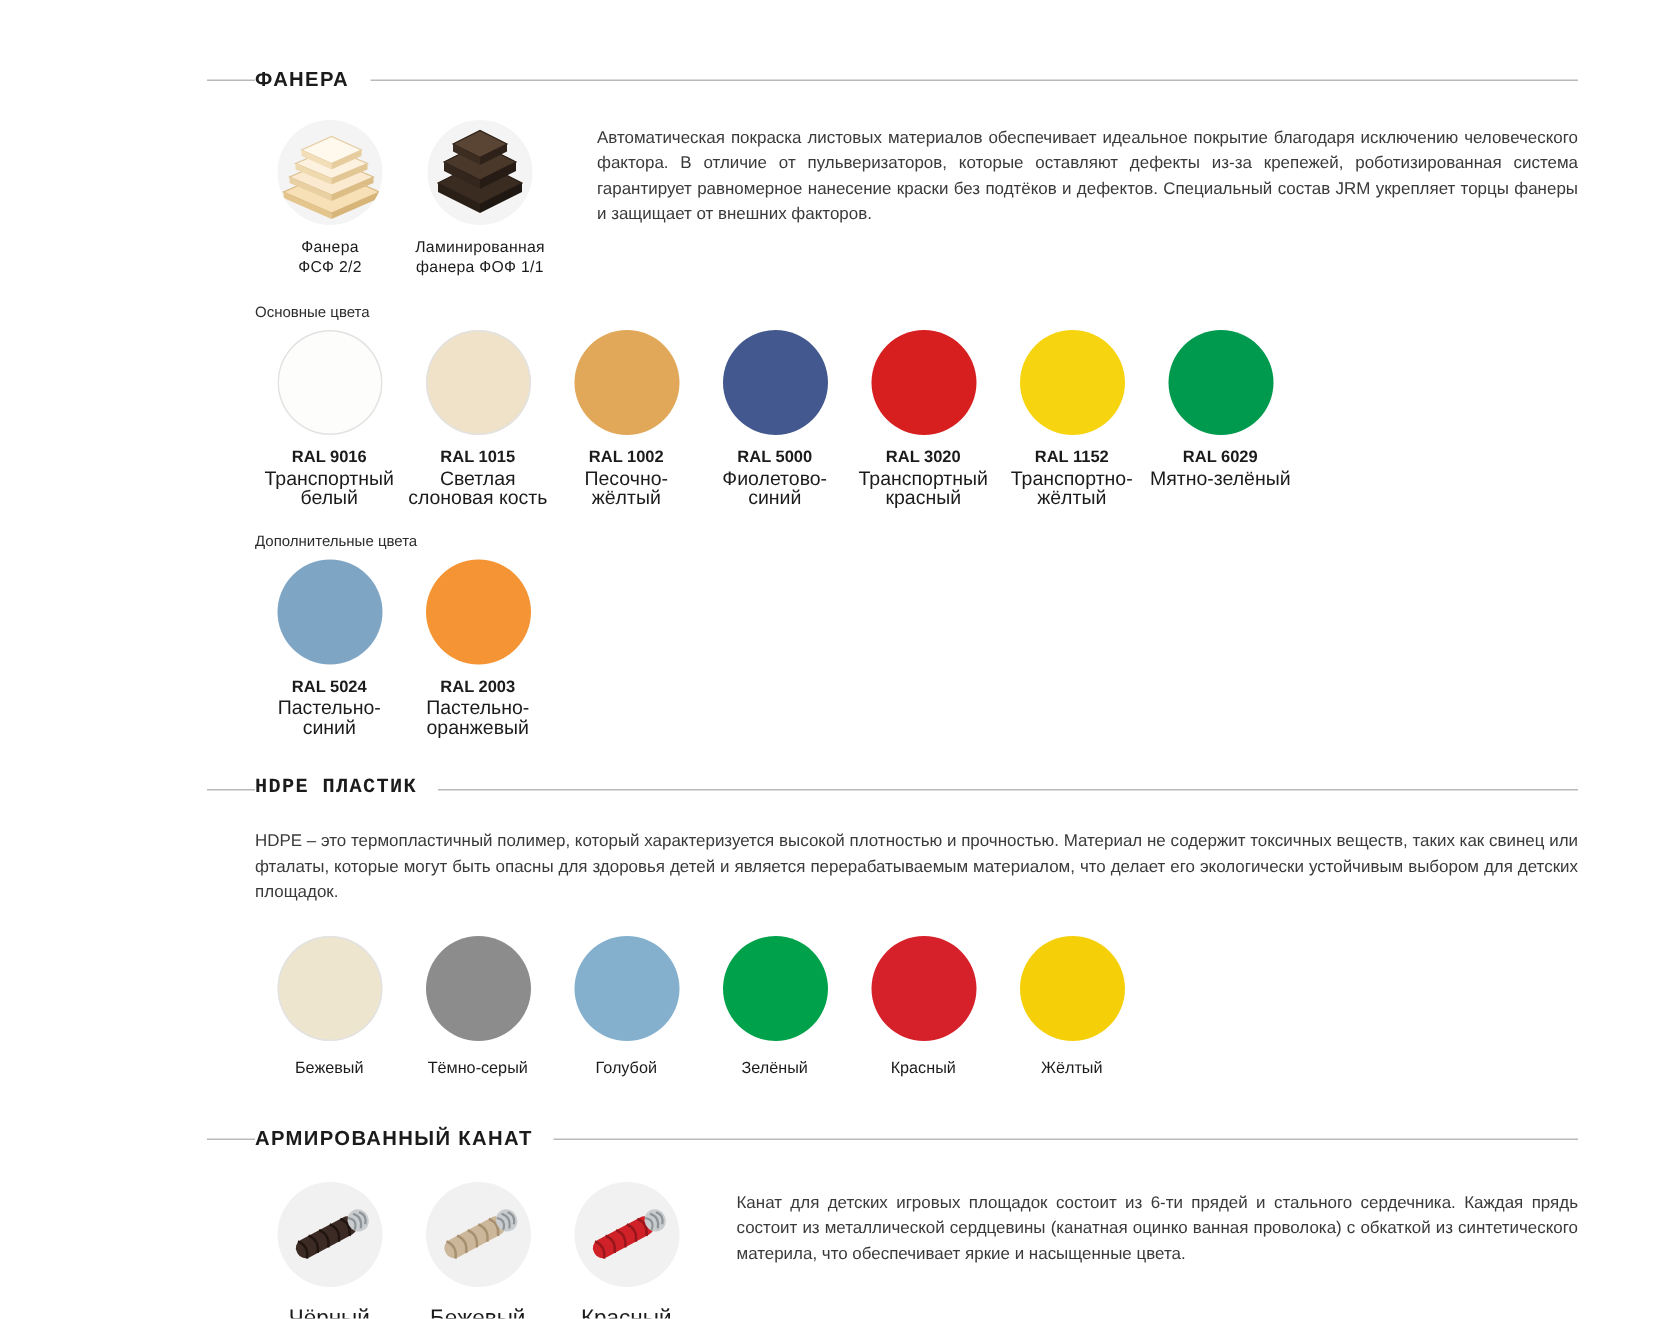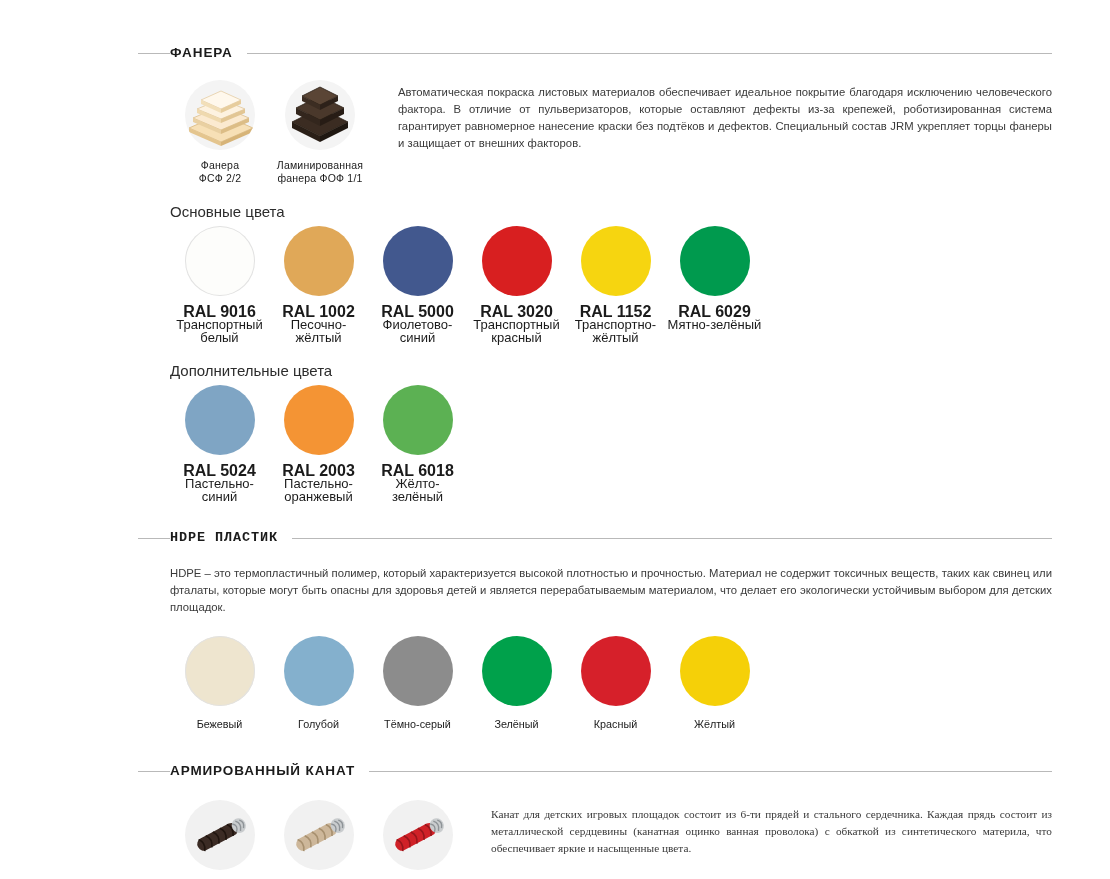--- a/index.html
+++ b/index.html
@@ -88,21 +88,21 @@
     margin-left: 28px;
     font-size: 11.3px;
     line-height: 17px;
     color: #3a3a3a;
     text-align: justify;
     padding-top: 4px;
   }
 
   
   .group-label {
-    font-size: 15px;
+    font-size: 10px;
     color: #2c2c2c;
     margin-top: 18px;
     margin-bottom: 2px;
   }
   .palette {
     display: flex;
     margin-top: 6px;
   }
   .color-cell {
     width: 99px;
@@ -111,21 +111,21 @@
   .circle {
     width: 70px;
     height: 70px;
     border-radius: 50%;
     margin: 0 auto;
   }
   .circle.outlined {
     box-shadow: inset 0 0 0 1px #e2e2e2;
   }
   .color-name {
-    font-size: 16px;
+    font-size: 11px;
     font-weight: bold;
     margin-top: 9px;
     line-height: 13px;
   }
   .color-sub {
     font-size: 13px;
     line-height: 13px;
     color: #1b1b1b;
   }
 
@@ -172,21 +172,20 @@
     margin-top: 12px;
   }
   .rope-text {
     flex: 1;
     margin-left: 24px;
     font-size: 11.3px;
     line-height: 17px;
     color: #3a3a3a;
     text-align: justify;
     padding-top: 6px;
-    font-family: Liberation Serif, serif;
   }
 
   
   .stack {
     position: absolute;
     left: 50%;
     top: 50%;
     transform: translate(-50%, -50%);
   }
 </style>
@@ -259,20 +258,26 @@
     <div class="group-label">Основные цвета</div>
 
     <div class="palette">
       <div class="color-cell">
         <div class="circle outlined" style="background:#fdfdfb"></div>
         <div class="color-name">RAL 9016</div>
         <div class="color-sub">Транспортный</div>
         <div class="color-sub">белый</div>
       </div>
       <div class="color-cell">
+        <div class="circle outlined" style="background:#f0e2c8"></div>
+        <div class="color-name">RAL 1015</div>
+        <div class="color-sub">Светлая</div>
+        <div class="color-sub">слоновая кость</div>
+      </div>
+      <div class="color-cell">
         <div class="circle" style="background:#e0a858"></div>
         <div class="color-name">RAL 1002</div>
         <div class="color-sub">Песочно-</div>
         <div class="color-sub">жёлтый</div>
       </div>
       <div class="color-cell">
         <div class="circle" style="background:#42588e"></div>
         <div class="color-name">RAL 5000</div>
         <div class="color-sub">Фиолетово-</div>
         <div class="color-sub">синий</div>
@@ -305,47 +310,41 @@
         <div class="color-name">RAL 5024</div>
         <div class="color-sub">Пастельно-</div>
         <div class="color-sub">синий</div>
       </div>
       <div class="color-cell">
         <div class="circle" style="background:#f49434"></div>
         <div class="color-name">RAL 2003</div>
         <div class="color-sub">Пастельно-</div>
         <div class="color-sub">оранжевый</div>
       </div>
-      <div class="color-cell">
-        <div class="circle" style="background:#5cb153"></div>
-        <div class="color-name">RAL 6018</div>
-        <div class="color-sub">Жёлто-</div>
-        <div class="color-sub">зелёный</div>
-      </div>
     </div>
 
     <div class="section-head" style="margin-top:24px;font-family:Liberation Mono, monospace;">
       <div class="rule"></div>
       <span class="title">HDPE ПЛАСТИК</span>
     </div>
 
     <div class="hdpe-text">HDPE – это термопластичный полимер, который характеризуется высокой плотностью и прочностью. Материал не содержит токсичных веществ, таких как свинец или фталаты, которые могут быть опасны для здоровья детей и является перерабатываемым материалом, что делает его экологически устойчивым выбором для детских площадок.</div>
 
     <div class="hdpe-palette">
       <div class="hdpe-cell">
         <div class="circle outlined" style="background:#eee5cf"></div>
         <div class="hdpe-name">Бежевый</div>
       </div>
       <div class="hdpe-cell">
+        <div class="circle" style="background:#8c8c8c"></div>
+        <div class="hdpe-name">Тёмно-серый</div>
+      </div>
+      <div class="hdpe-cell">
         <div class="circle" style="background:#84b0cd"></div>
         <div class="hdpe-name">Голубой</div>
-      </div>
-      <div class="hdpe-cell">
-        <div class="circle" style="background:#8c8c8c"></div>
-        <div class="hdpe-name">Тёмно-серый</div>
       </div>
       <div class="hdpe-cell">
         <div class="circle" style="background:#00a14b"></div>
         <div class="hdpe-name">Зелёный</div>
       </div>
       <div class="hdpe-cell">
         <div class="circle" style="background:#d6202a"></div>
         <div class="hdpe-name">Красный</div>
       </div>
       <div class="hdpe-cell">

